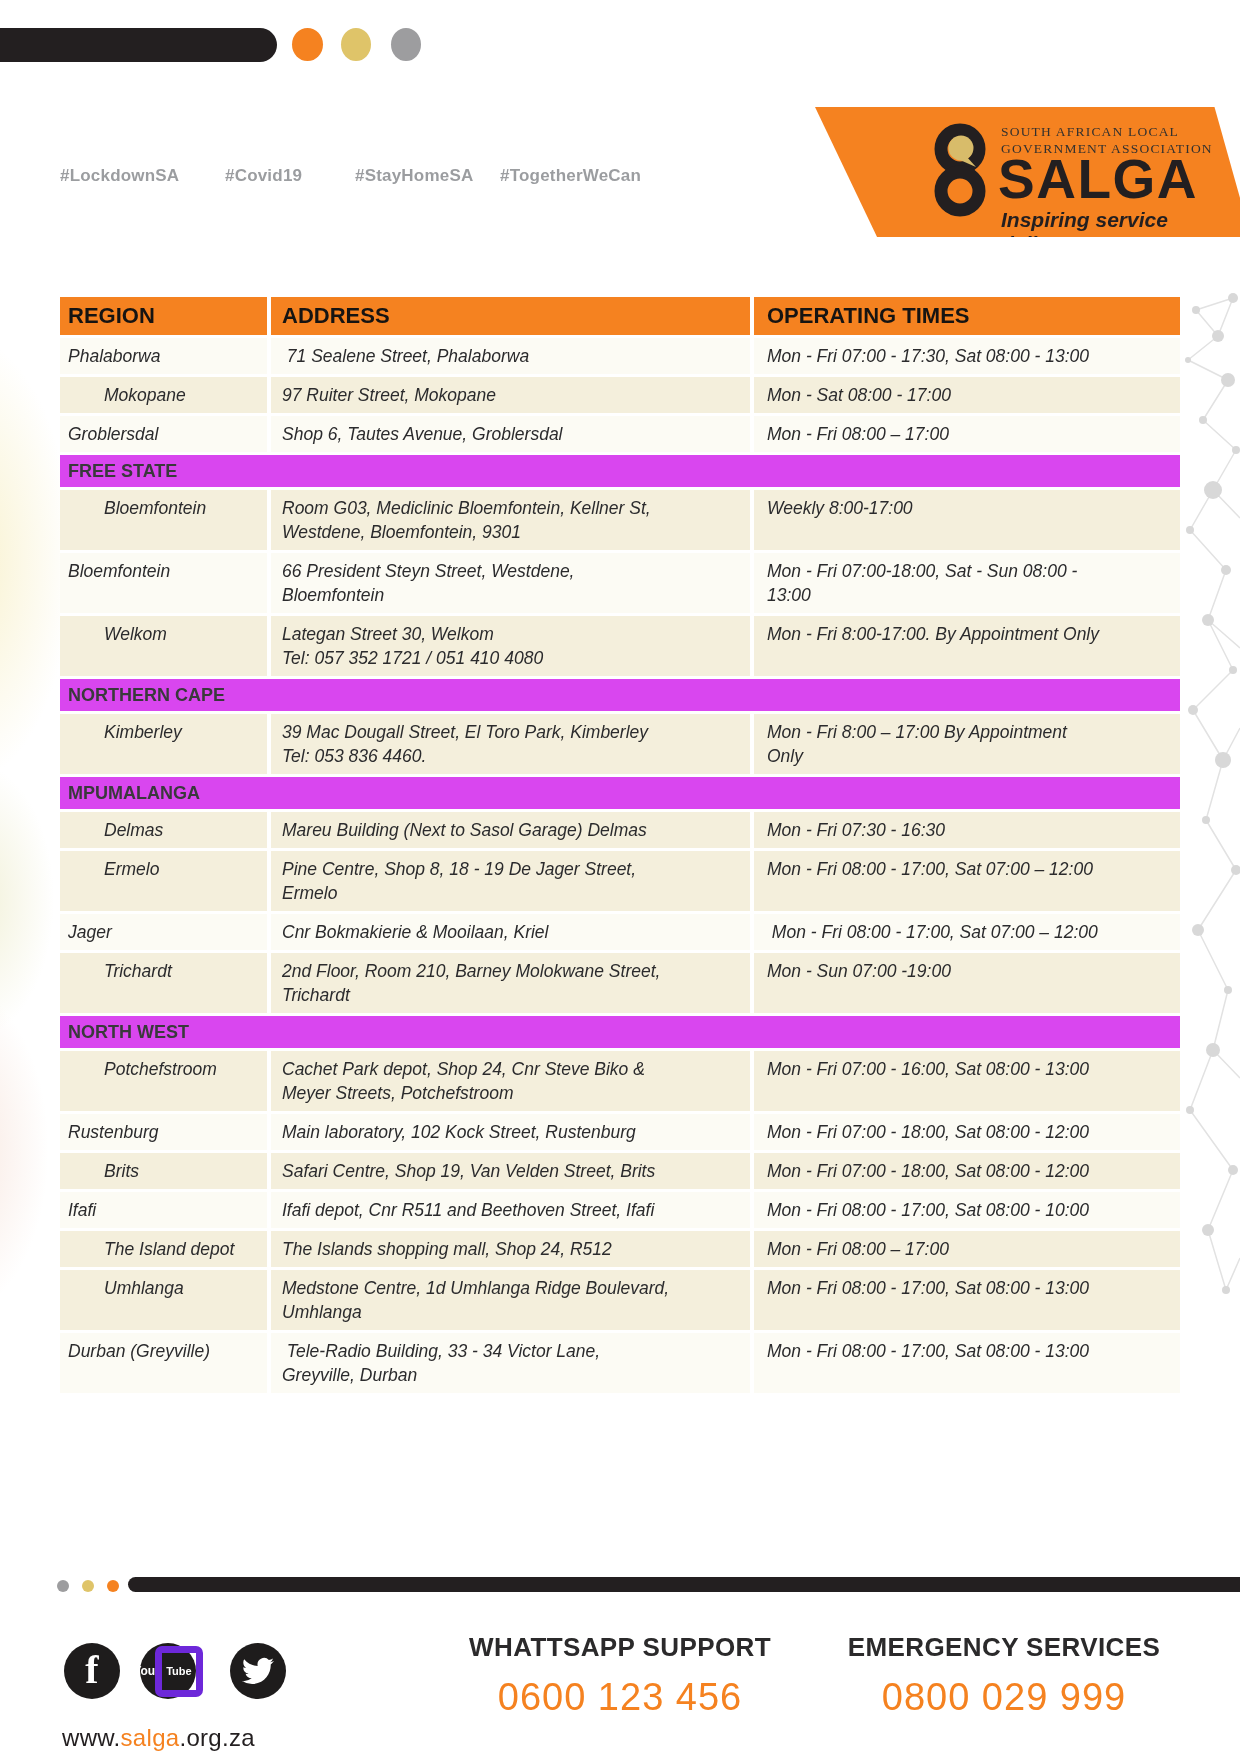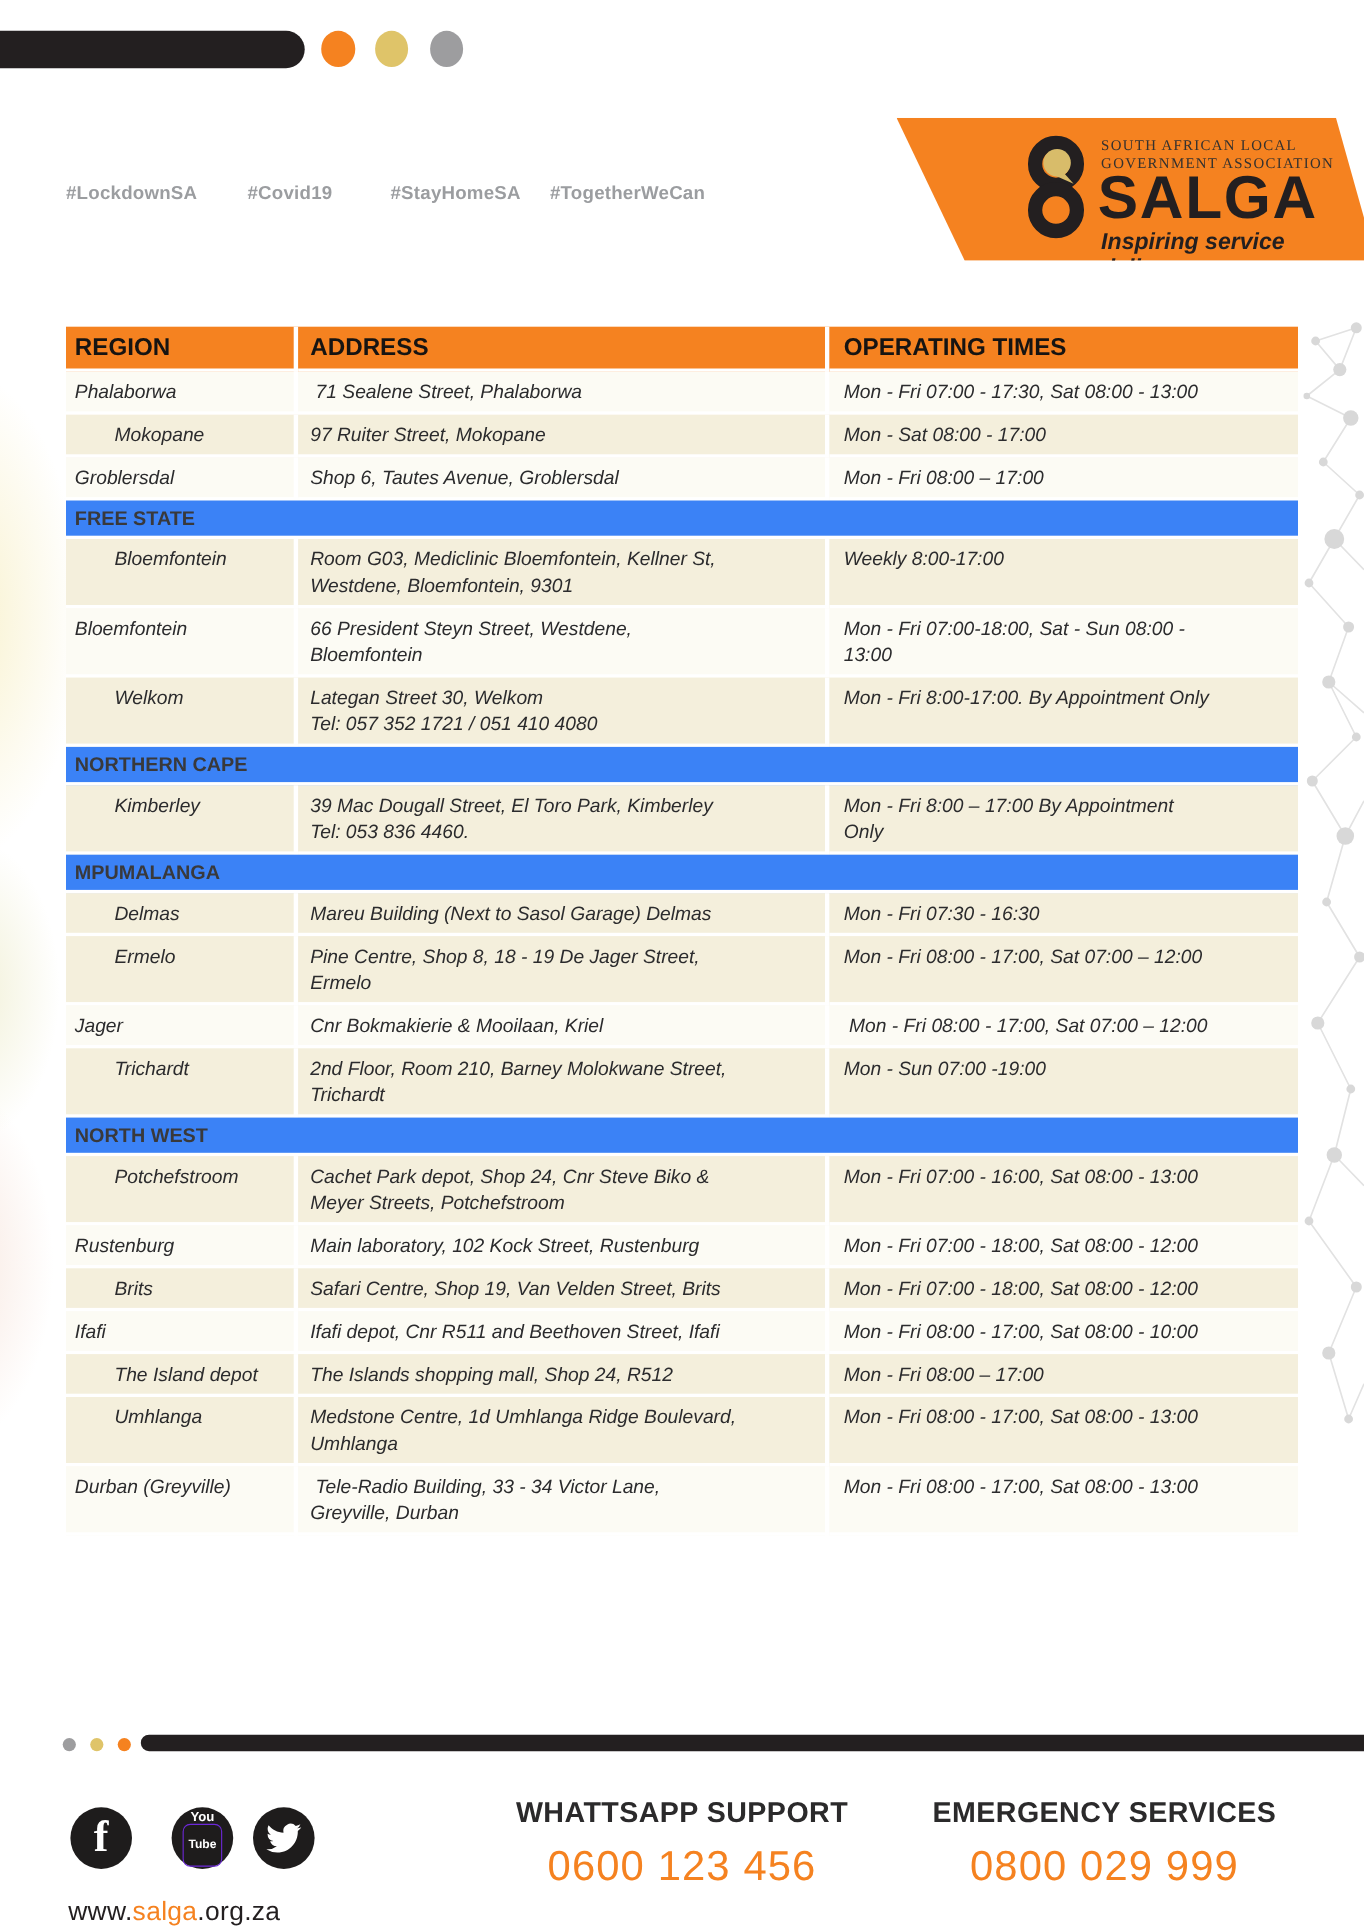--- a/index.html
+++ b/index.html
@@ -45,35 +45,35 @@
     border-bottom:3px solid #ffffff;white-space:pre-line;box-sizing:border-box;
   }
   .region-table th{background:#F58220;color:#161412;font-size:22px;font-weight:bold;padding:7px 10px 7px 8px;}
   .region-table th.c2,.region-table td.address-col{padding-left:11px;}
   .region-table th.c3,.region-table td.times-col{padding-left:13px;}
   .region-table th:not(:last-child),.entry-row td:not(:last-child){border-right:4px solid #ffffff;}
   .entry-row td{padding:6px 10px 6px 8px;color:#2b2b2d;font-style:italic;}
   .shade-beige td{background:#F4EFDC;padding-left:44px;}
   .shade-cream td{background:#FCFBF4;}
   .section-row td{
-    background:#3b82f6;color:#39393b;font-size:18px;font-weight:bold;
+    background:#d946ef;color:#39393b;font-size:18px;font-weight:bold;
     padding:4px 10px 4px 8px;line-height:24px;
   }
   
   .f-dot{position:absolute;top:1580px;width:12px;height:12px;border-radius:50%;}
   .fd1{left:57px;background:#9D9D9F;}
   .fd2{left:82px;background:#DFC469;}
   .fd3{left:107px;background:#F58220;}
   .f-bar{position:absolute;left:128px;top:1577px;width:1112px;height:15px;background:#231F20;border-radius:8px 0 0 8px;}
   .s-icon{position:absolute;top:1643px;width:56px;height:56px;border-radius:50%;background:#1E1C1C;
     display:flex;align-items:center;justify-content:center;color:#fff;}
   .si-fb{left:64px;font-family:"Liberation Serif","DejaVu Serif",serif;font-weight:bold;font-size:40px;padding-bottom:4px;box-sizing:border-box;}
-  .si-yt{left:156px;flex-direction:column;}
+  .si-yt{left:140px;flex-direction:row;}
   .yt-you{font-size:12px;font-weight:bold;line-height:12px;}
-  .yt-tube{font-size:11px;font-weight:bold;line-height:13px;border:1px solid #6d28d9;border-radius:7px;padding:12px 4px;margin-top:1px;}
+  .yt-tube{font-size:11px;font-weight:bold;line-height:13px;border:7px solid #6d28d9;border-radius:7px;padding:12px 4px;margin-top:1px;}
   .si-tw{left:230px;}
   .website{position:absolute;left:62px;top:1724px;font-size:24px;color:#231F20;letter-spacing:.3px;}
   .website .hl{color:#F58220;}
   .support-label{position:absolute;top:1632px;font-size:26px;font-weight:bold;color:#2B2A2B;letter-spacing:.4px;text-align:center;width:440px;}
   .support-number{position:absolute;top:1676px;font-size:38px;color:#F58220;text-align:center;width:440px;letter-spacing:1px;}
   .wa{left:400px;}
   .em{left:784px;}
 </style>
 </head>
 <body>

